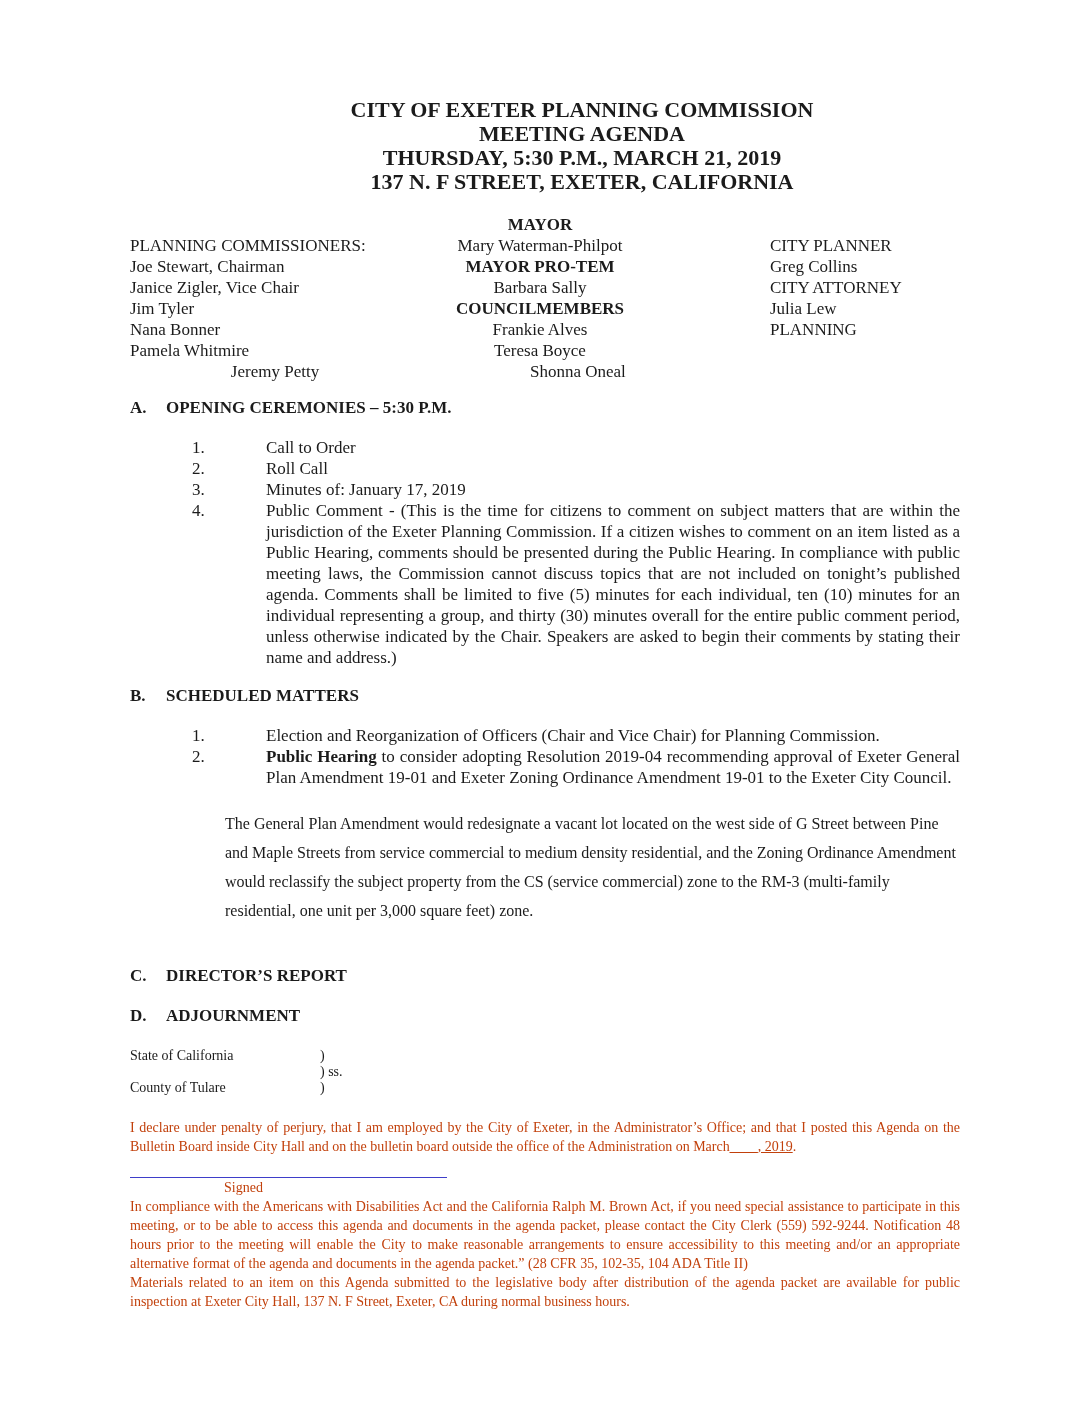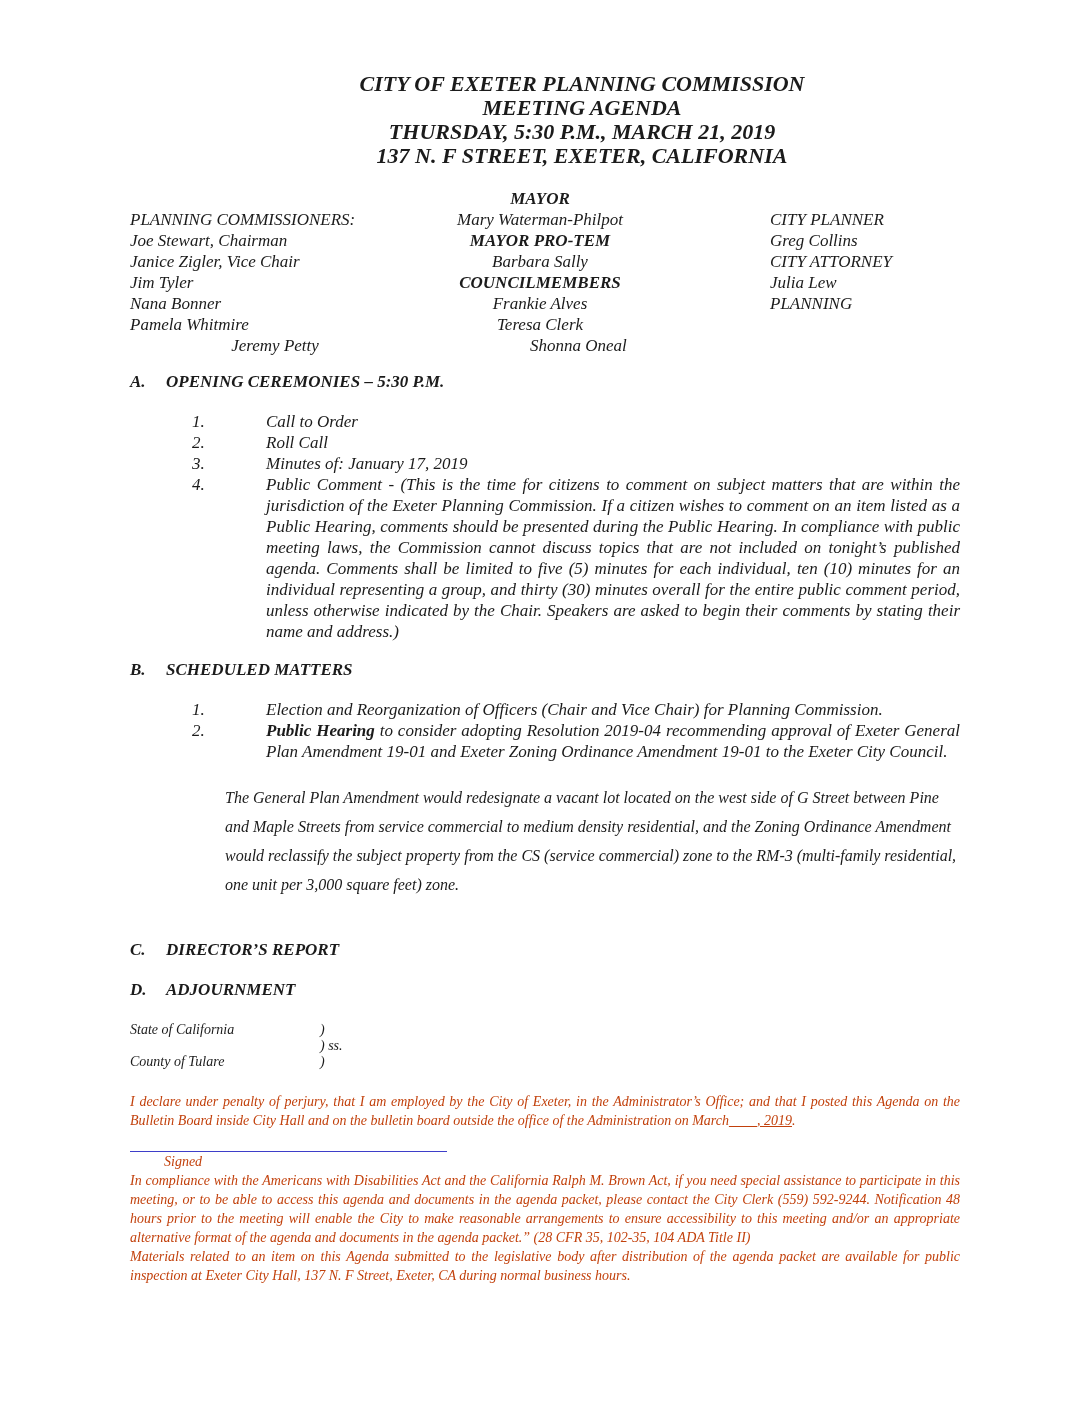--- a/index.html
+++ b/index.html
@@ -8,23 +8,22 @@
     height: 1408px;
     background: #ffffff;
     font-family: "Liberation Serif", serif;
     color: #1b1b1b;
     -webkit-font-smoothing: antialiased;
   }
   .page {
     box-sizing: border-box;
     width: 1088px;
     height: 1408px;
-    padding: 72px 128px 0 130px;
+    padding: 98px 128px 0 130px;
     overflow: hidden;
-    font-style: italic;
   }
   
   .title-block {
     text-align: center;
     font-weight: bold;
     font-size: 22px;
     line-height: 24px;
     margin-left: 74px;
   }
   
@@ -89,21 +88,21 @@
   .ul { text-decoration: underline; }
   .sig-line {
     margin-top: 20px;
     width: 317px;
     border-bottom: 1.5px solid #3e3ec9;
     height: 1px;
   }
   .sig-label {
     font-size: 14px;
     line-height: 19px;
-    margin-left: 34px;
+    margin-left: 94px;
   }
   .footer-para {
     font-size: 14px;
     line-height: 19px;
     text-align: justify;
     max-width: 832px;
   }
 </style>
 </head>
 <body>
@@ -136,21 +135,21 @@
 
     <div class="cell l">Jim Tyler</div>
     <div class="cell c bold">COUNCILMEMBERS</div>
     <div class="cell r">Julia Lew</div>
 
     <div class="cell l">Nana Bonner</div>
     <div class="cell c">Frankie Alves</div>
     <div class="cell r">PLANNING</div>
 
     <div class="cell l">Pamela Whitmire</div>
-    <div class="cell c">Teresa Clerk</div>
+    <div class="cell c">Teresa Boyce</div>
 
     <div class="cell l"></div>
     <div class="cell c">Jeremy Petty</div>
     <div class="cell r">Shonna Oneal</div>
   </div>
 
   <div class="section-heading mt-a">
     <span class="letter">A.</span>
     <span>OPENING CEREMONIES – 5:30 P.M.</span>
   </div>

